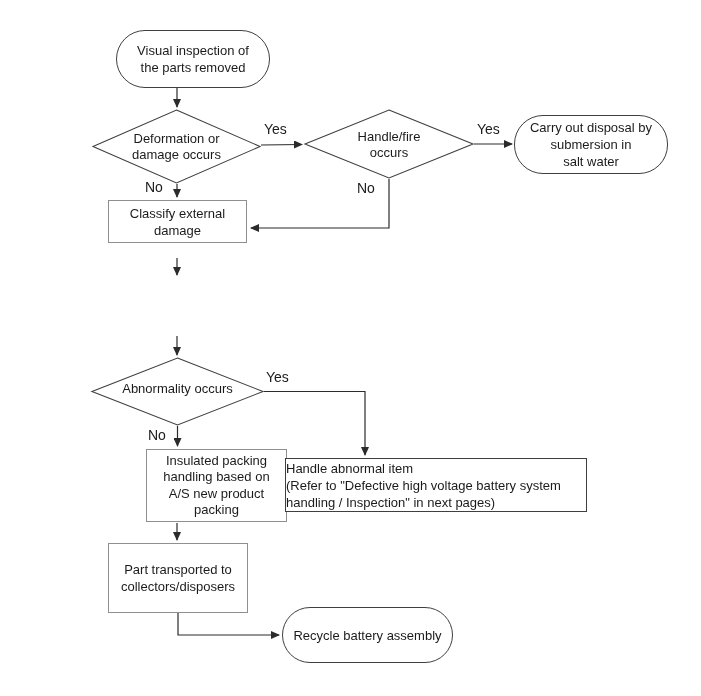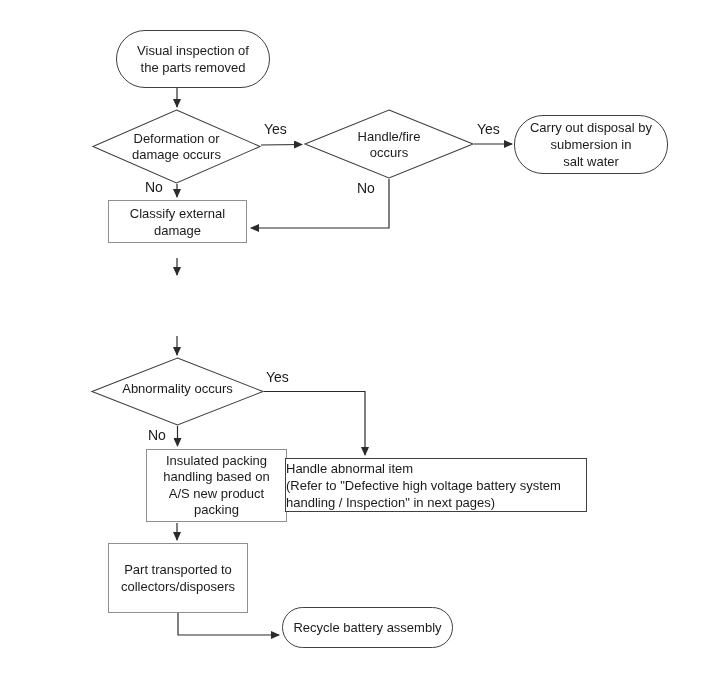--- a/index.html
+++ b/index.html
@@ -80,21 +80,21 @@
 A/S new product
 packing</div>
 
   <div class="node process-dark left-text" style="left:285px;top:458px;width:302px;height:54px;">Handle abnormal item
 (Refer to "Defective high voltage battery system
 handling / Inspection" in next pages)</div>
 
   <div class="node process" style="left:108px;top:543px;width:140px;height:70px;">Part transported to
 collectors/disposers</div>
 
-  <div class="node terminator" style="left:282px;top:607px;width:171px;height:41px;border-radius:28px;text-align:center;">Recycle battery assembly</div>
+  <div class="node terminator" style="left:282px;top:607px;width:171px;height:56px;border-radius:28px;text-align:center;">Recycle battery assembly</div>
 
   <div class="dlabel" style="left:96px;top:131px;width:161px;">Deformation or
 damage occurs</div>
 
   <div class="dlabel" style="left:309px;top:129px;width:160px;">Handle/fire
 occurs</div>
 
   <div class="dlabel" style="left:97px;top:381px;width:161px;">Abnormality occurs</div>
 
   <div class="elabel" style="left:264px;top:122px;">Yes</div>

